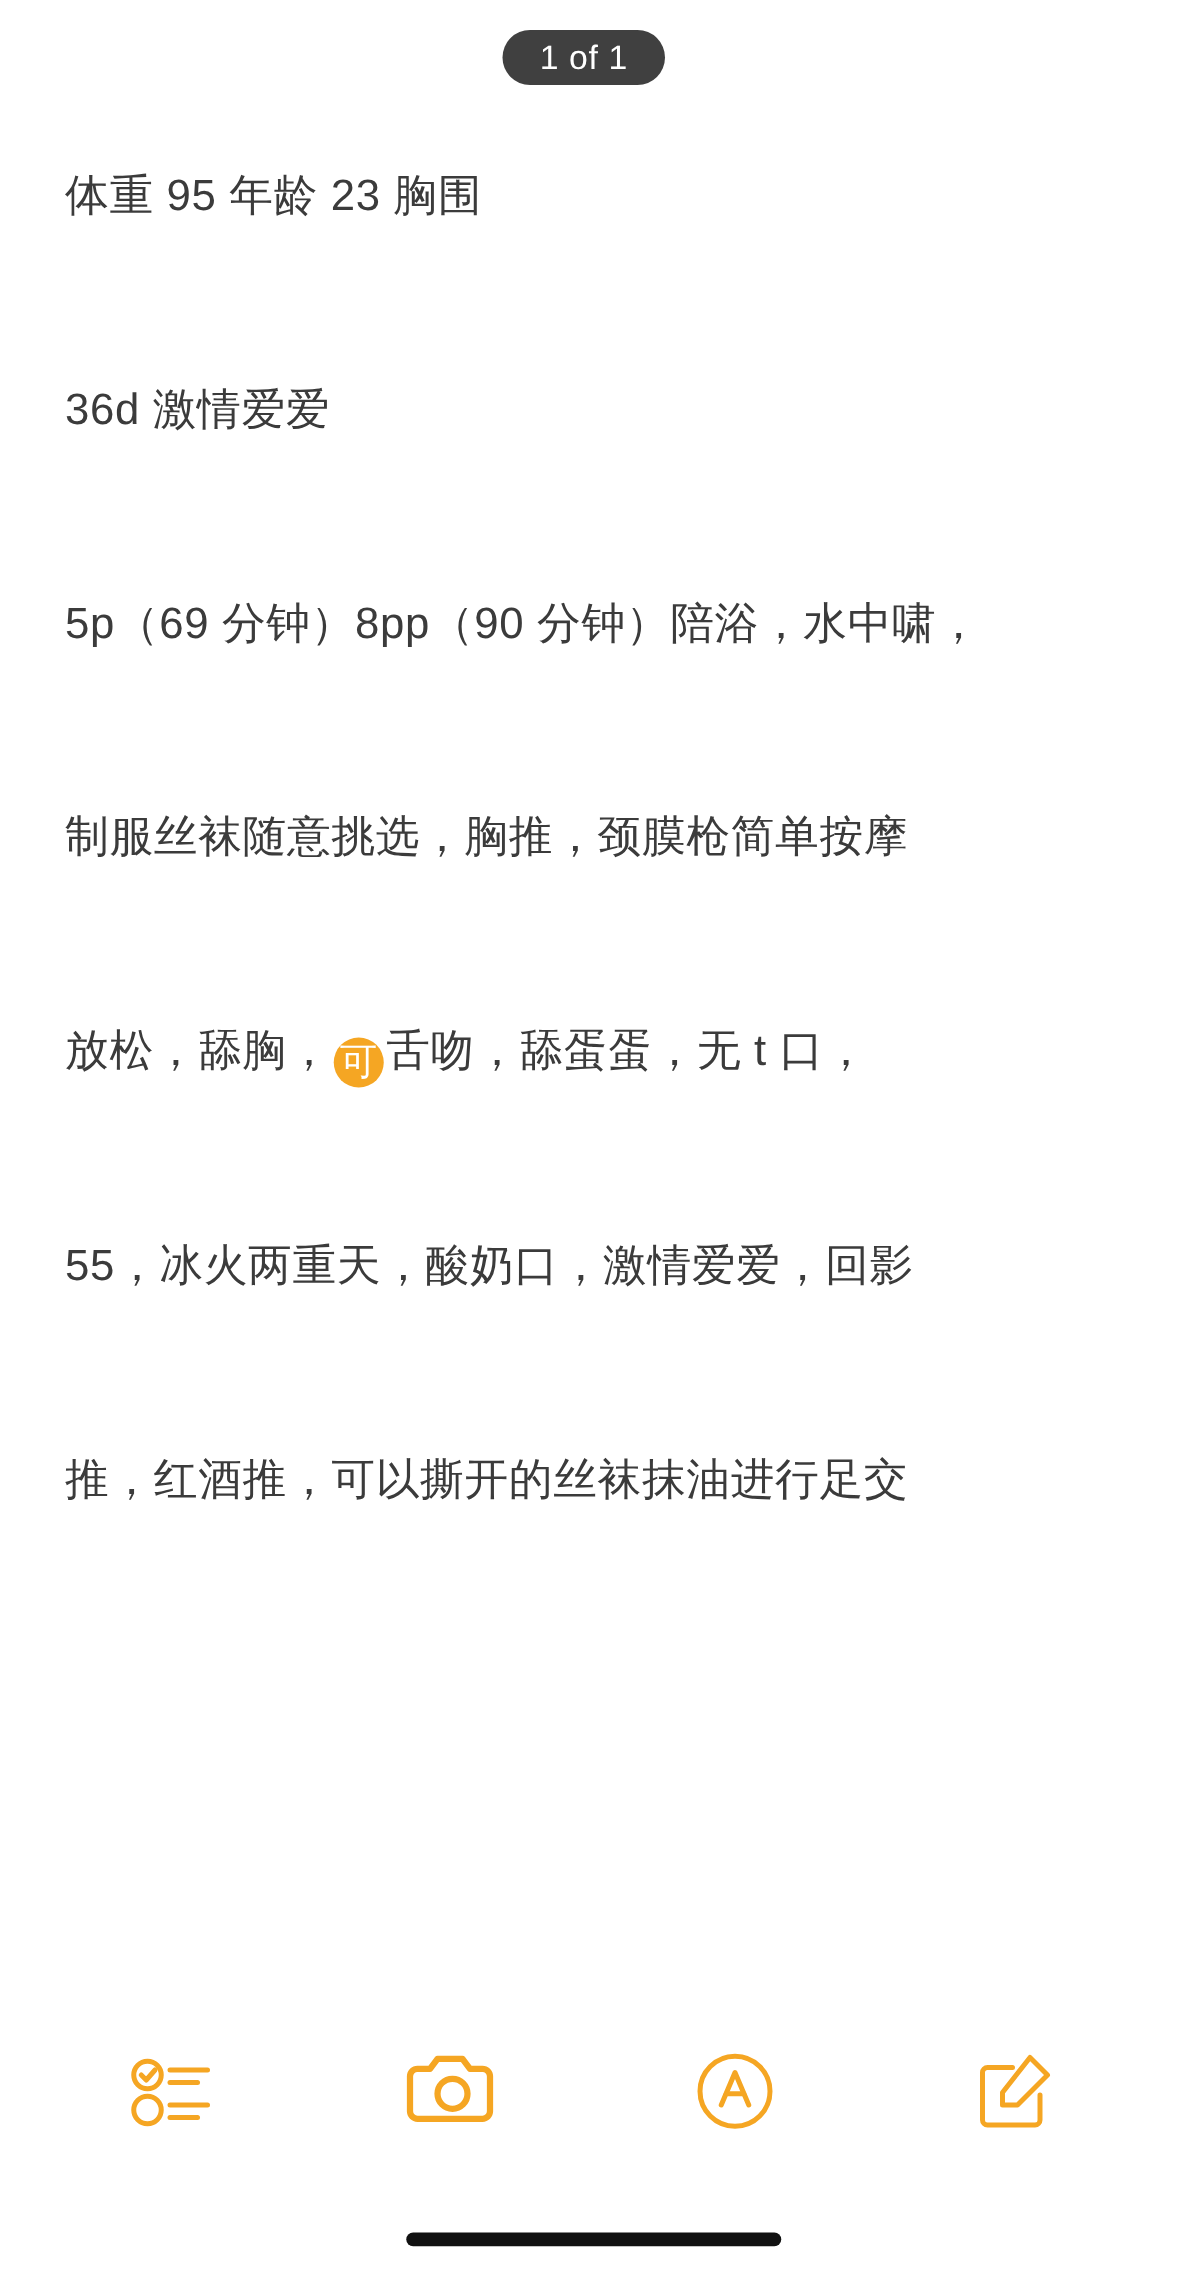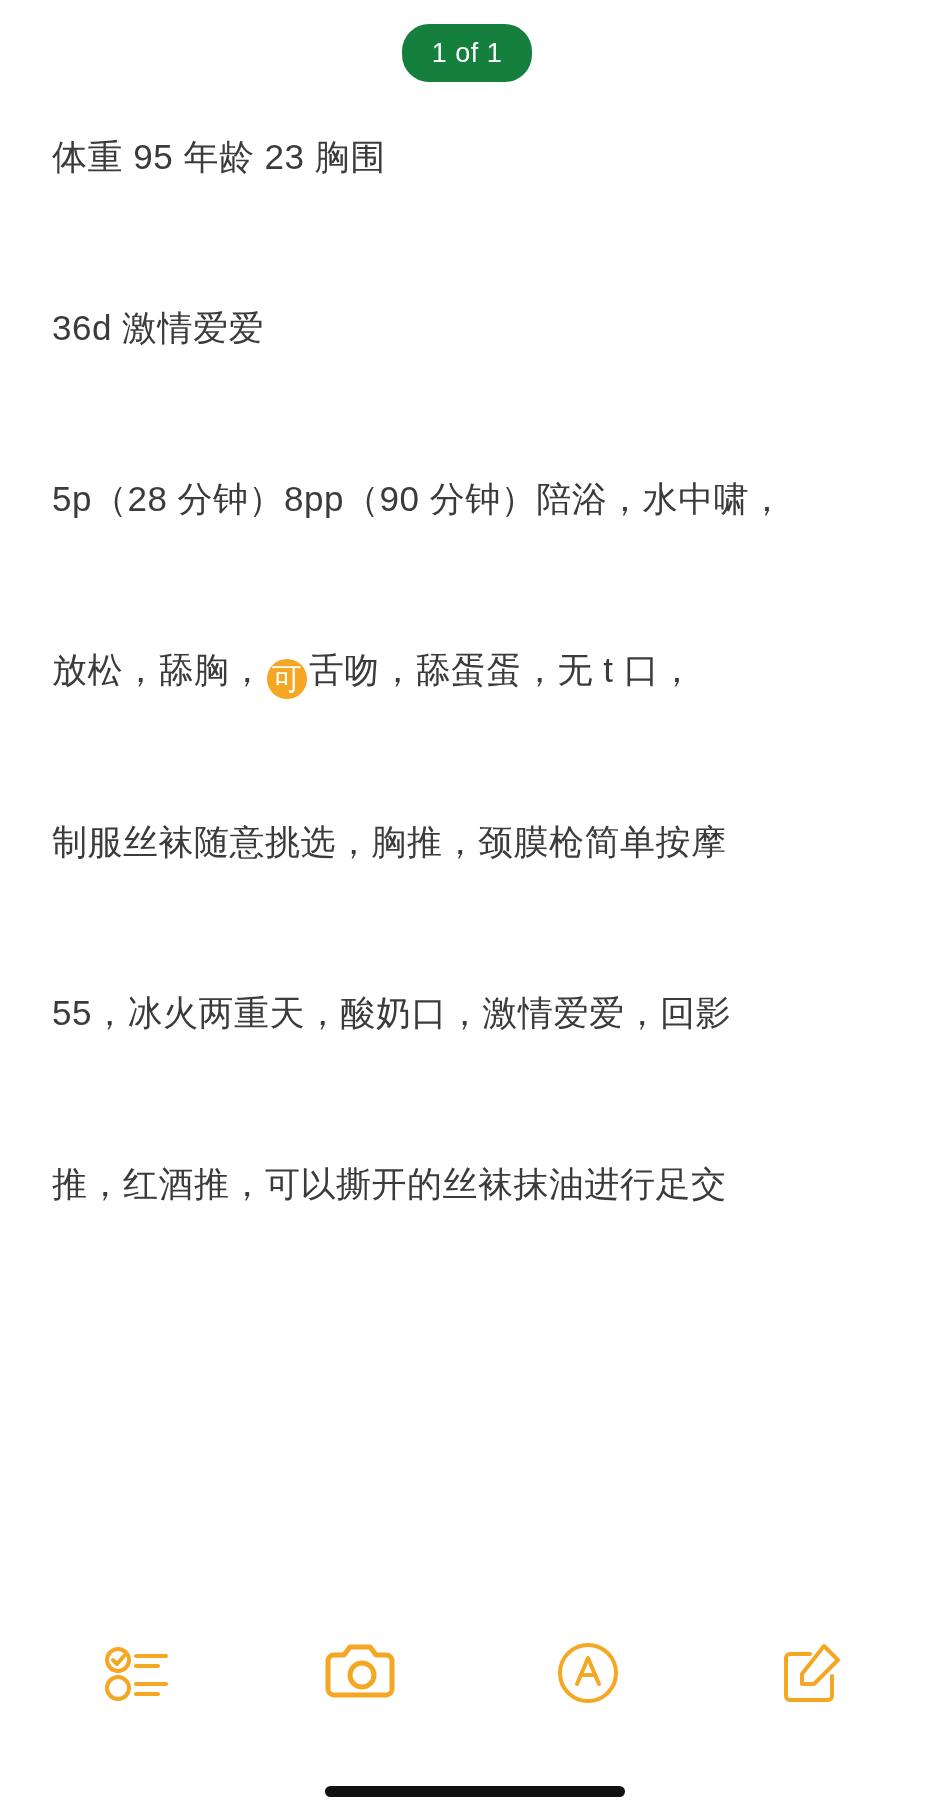--- a/index.html
+++ b/index.html
@@ -20,23 +20,23 @@
     inset: 0;
     background: #ffffff;
   }
 
   
   .page-pill {
     position: absolute;
     top: 24px;
     left: 402px;
     width: 130px;
-    height: 58px;
+    height: 44px;
     border-radius: 27px;
-    background: #15803d;
+    background: #404040;
     color: #ffffff;
     font-size: 27px;
     display: flex;
     align-items: center;
     justify-content: center;
     letter-spacing: 0.5px;
     z-index: 5;
   }
 
   
@@ -112,23 +112,23 @@
 
 <div id="screen">
 
   <div class="page-pill">
     <span>1 of 1</span>
   </div>
 
   <div class="text-body">
     <div class="line">体重 95 年龄 23 胸围</div>
     <div class="line">36d 激情爱爱</div>
-    <div class="line">5p（28 分钟）8pp（90 分钟）陪浴，水中啸，</div>
+    <div class="line">5p（69 分钟）8pp（90 分钟）陪浴，水中啸，</div>
+    <div class="line">制服丝袜随意挑选，胸推，颈膜枪简单按摩</div>
     <div class="line"><span>放松，舔胸，</span><span class="badge-char">可</span><span>舌吻，舔蛋蛋，无 t 口，</span></div>
-    <div class="line">制服丝袜随意挑选，胸推，颈膜枪简单按摩</div>
     <div class="line">55，冰火两重天，酸奶口，激情爱爱，回影</div>
     <div class="line">推，红酒推，可以撕开的丝袜抹油进行足交</div>
     
     
     
     
     
     
     
     

